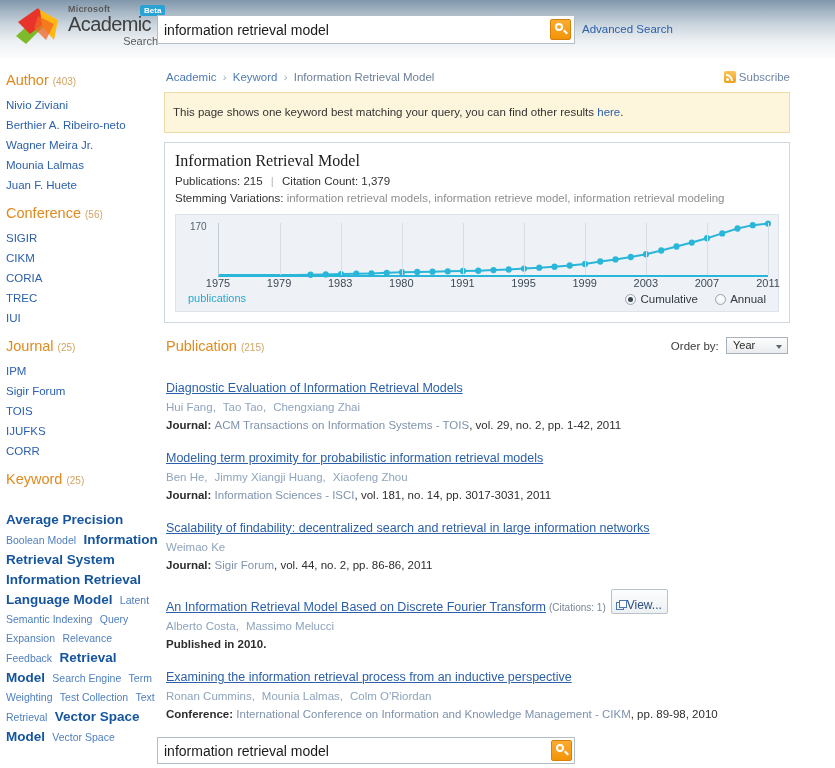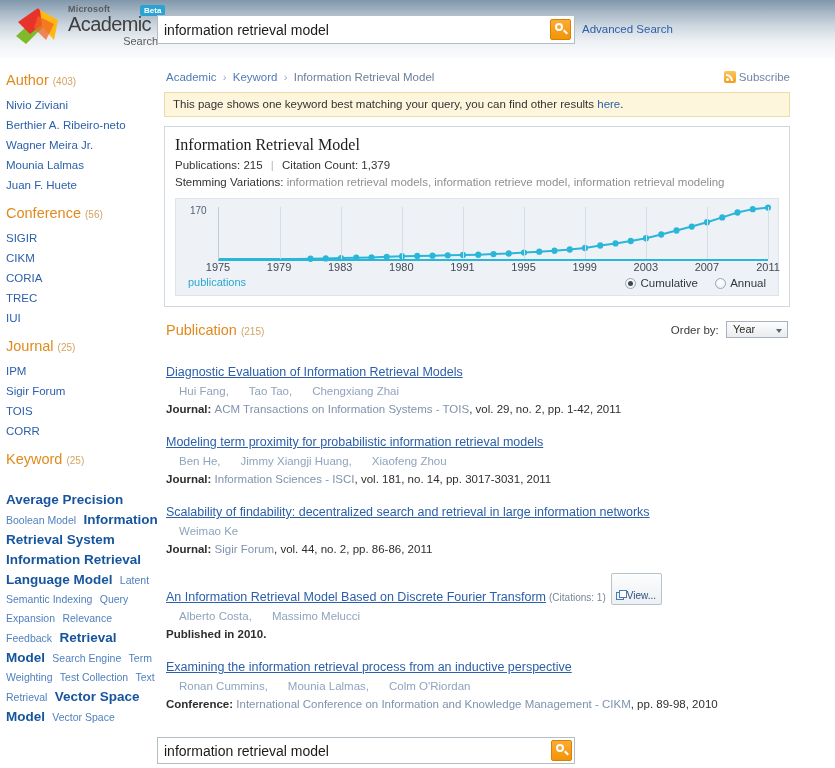--- a/index.html
+++ b/index.html
@@ -238,21 +238,21 @@
     border-left: none;
     border-bottom: none;
     border-radius: 0 8px 0 0;
     box-sizing: border-box;
   }
 
   #notice {
     margin: 2px 2px 0 4px;
     background: #fdf6dc;
     border: 1px solid #ecdca8;
-    padding: 4px 8px;
+    padding: 12px 8px;
     font-size: 11.5px;
     color: #333333;
     line-height: 15px;
   }
   #notice .here { color: #2b5faa; cursor: pointer; }
 
   #info-panel {
     margin: 9px 2px 0 4px;
     border: 1px solid #cfd7e0;
     background: #ffffff;
@@ -427,23 +427,23 @@
   }
   .pub-citations {
     font-size: 10px;
     color: #7a8796;
     margin-left: 3px;
   }
   .view-btn {
     display: inline-block;
     border: 1px solid #b9c2cb;
     background: linear-gradient(to bottom, #fcfdfd 0%, #edf0f3 100%);
-    font-size: 10px;
+    font-size: 12px;
     color: #2f4f7f;
-    padding: 15px 5px 1px 4px;
+    padding: 8px 5px 1px 4px;
     margin-left: 5px;
     border-radius: 2px;
     cursor: pointer;
     line-height: 14px;
     vertical-align: 2px;
   }
   .view-ico {
     display: inline-block;
     width: 8px;
     height: 8px;
@@ -464,21 +464,20 @@
   }
   .pub-authors {
     font-size: 11.5px;
     line-height: 18px;
     margin-top: 1px;
   }
   .pub-authors .au {
     color: #8fa4bd;
     cursor: pointer;
     margin-right: 7px;
-    margin-left: 13px;
   }
   .pub-venue {
     font-size: 11.5px;
     line-height: 17px;
     color: #2e2e2e;
     margin-top: 1px;
   }
   .pub-venue .vtype { font-weight: bold; color: #2e2e2e; }
   .pub-venue .vname { color: #7f93ad; cursor: pointer; }
   .pub-venue .vdetail { color: #2e2e2e; }
@@ -574,20 +573,21 @@
   </div>
 
   <div>
     <div class="facet-title">
       <span>Journal</span>
       <span class="cnt">(25)</span>
     </div>
     <div class="facet-item">IPM</div>
     <div class="facet-item">Sigir Forum</div>
     <div class="facet-item">TOIS</div>
+    <div class="facet-item">IJUFKS</div>
     <div class="facet-item">CORR</div>
   </div>
 
   <div>
     <div class="facet-title">
       <span>Keyword</span>
       <span class="cnt">(25)</span>
     </div>
     <div id="keyword-cloud"><span class="kw big">Average Precision</span> <span class="kw small">Boolean Model</span> <span class="kw big">Information Retrieval System</span> <span class="kw big">Information Retrieval</span> <span class="kw big">Language Model</span> <span class="kw small">Latent Semantic Indexing</span> <span class="kw small">Query Expansion</span> <span class="kw small">Relevance Feedback</span> <span class="kw big">Retrieval Model</span> <span class="kw small">Search Engine</span> <span class="kw small">Term Weighting</span> <span class="kw small">Test Collection</span> <span class="kw small">Text Retrieval</span> <span class="kw big">Vector Space Model</span> <span class="kw small">Vector Space</span> </div>
   </div>

